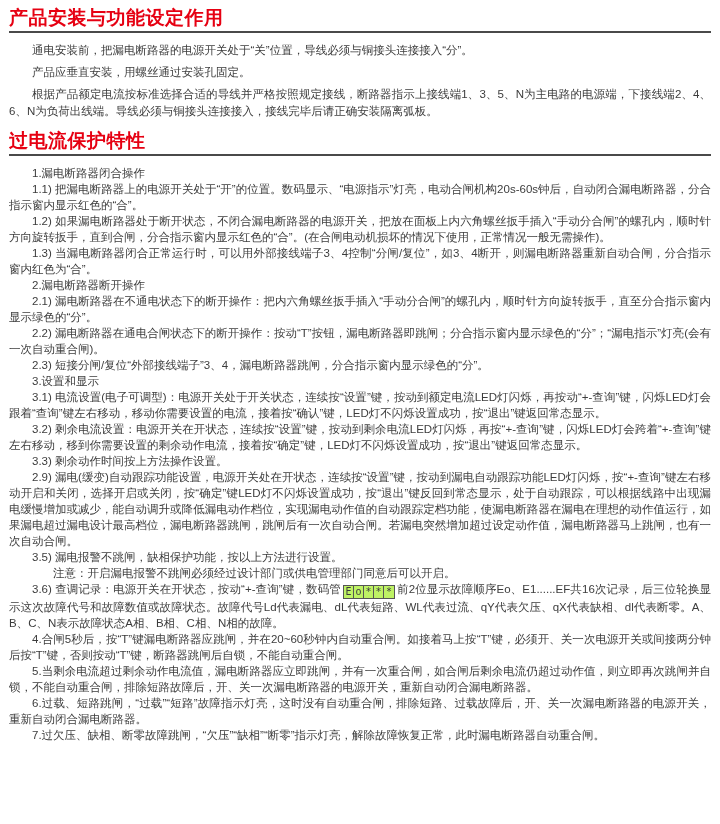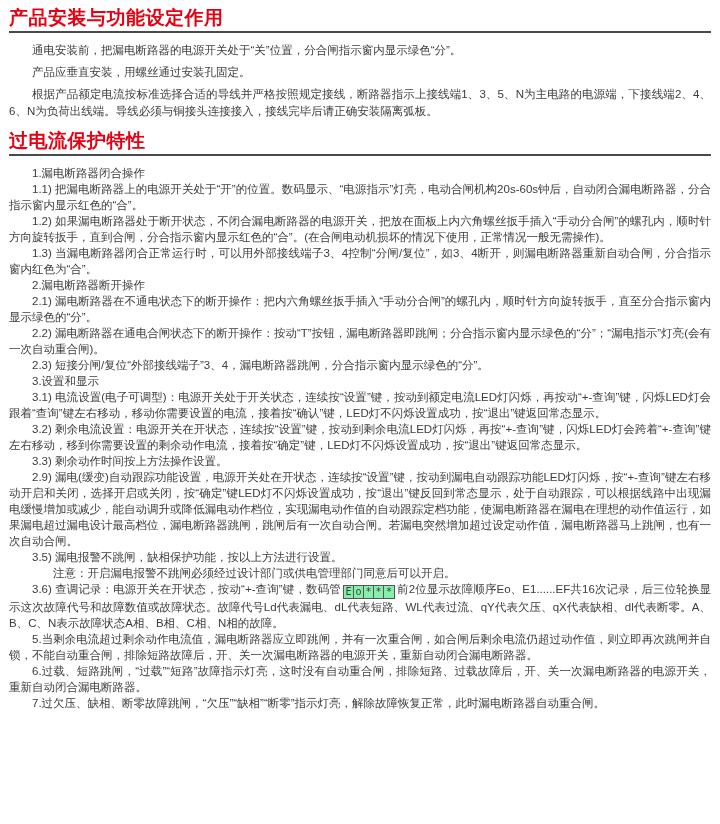--- a/index.html
+++ b/index.html
@@ -44,21 +44,21 @@
     text-align: justify;
     color: var(--color-body);
   }
   .sec1 .para { line-height: 17px; margin-bottom: 5px; }
   .para.note { text-indent: 0; margin-left: 44px; }
 
   
   .seg-box {
     display: inline-block;
     border: 1px solid #555;
-    background: #86efac;
+    background: #bef264;
     vertical-align: -2px;
     margin: 0 2px;
     line-height: 11px;
     text-indent: 0;
     white-space: nowrap;
   }
   .seg-box .cell {
     display: inline-block;
     width: 10px;
     height: 12px;
@@ -72,21 +72,21 @@
   .seg-box .cell:last-child { border-right: none; }
 </style>
 </head>
 <body>
 
 <div class="page">
 
   <h1 class="sec-title">产品安装与功能设定作用</h1>
   <div class="rule"></div>
   <div class="sec1">
-      <p class="para">通电安装前，把漏电断路器的电源开关处于“关”位置，分合闸指示窗内显示绿色“分”。</p>
+      <p class="para">通电安装前，把漏电断路器的电源开关处于“关”位置，导线必须与铜接头连接接入“分”。</p>
       <p class="para">产品应垂直安装，用螺丝通过安装孔固定。</p>
       <p class="para">根据产品额定电流按标准选择合适的导线并严格按照规定接线，断路器指示上接线端1、3、5、N为主电路的电源端，下接线端2、4、6、N为负荷出线端。导线必须与铜接头连接接入，接线完毕后请正确安装隔离弧板。</p>
     </div>
 
   <h1 class="sec-title sec2-title">过电流保护特性</h1>
   <div class="rule"></div>
   <div class="sec2">
       <p class="para">1.漏电断路器闭合操作</p>
       <p class="para">1.1) 把漏电断路器上的电源开关处于“开”的位置。数码显示、“电源指示”灯亮，电动合闸机构20s-60s钟后，自动闭合漏电断路器，分合指示窗内显示红色的“合”。</p>
       <p class="para">1.2) 如果漏电断路器处于断开状态，不闭合漏电断路器的电源开关，把放在面板上内六角螺丝扳手插入“手动分合闸”的螺孔内，顺时针方向旋转扳手，直到合闸，分合指示窗内显示红色的“合”。(在合闸电动机损坏的情况下使用，正常情况一般无需操作)。</p>
@@ -100,18 +100,19 @@
       <p class="para">3.2) 剩余电流设置：电源开关在开状态，连续按“设置”键，按动到剩余电流LED灯闪烁，再按“+-查询”键，闪烁LED灯会跨着“+-查询”键左右移动，移到你需要设置的剩余动作电流，接着按“确定”键，LED灯不闪烁设置成功，按“退出”键返回常态显示。</p>
       <p class="para">3.3) 剩余动作时间按上方法操作设置。</p>
       <p class="para">2.9) 漏电(缓变)自动跟踪功能设置，电源开关处在开状态，连续按“设置”键，按动到漏电自动跟踪功能LED灯闪烁，按“+-查询”键左右移动开启和关闭，选择开启或关闭，按“确定”键LED灯不闪烁设置成功，按“退出”键反回到常态显示，处于自动跟踪，可以根据线路中出现漏电缓慢增加或减少，能自动调升或降低漏电动作档位，实现漏电动作值的自动跟踪定档功能，使漏电断路器在漏电在理想的动作值运行，如果漏电超过漏电设计最高档位，漏电断路器跳闸，跳闸后有一次自动合闸。若漏电突然增加超过设定动作值，漏电断路器马上跳闸，也有一次自动合闸。</p>
       <p class="para">3.5) 漏电报警不跳闸，缺相保护功能，按以上方法进行设置。</p>
       <p class="para note">注意：开启漏电报警不跳闸必须经过设计部门或供电管理部门同意后可以开启。</p>
     </div>
 
   <p class="para"><span>3.6) 查调记录：电源开关在开状态，按动“+-查询”键，数码管</span><span class="seg-box"><span class="cell">E</span><span class="cell">o</span><span class="cell">*</span><span class="cell">*</span><span class="cell">*</span></span><span>前2位显示故障顺序Eo、E1......EF共16次记录，后三位轮换显示这次故障代号和故障数值或故障状态。故障代号Ld代表漏电、dL代表短路、WL代表过流、qY代表欠压、qX代表缺相、dl代表断零。A、B、C、N表示故障状态A相、B相、C相、N相的故障。</span></p>
 
   <div class="sec2">
+      <p class="para">4.合闸5秒后，按“T”键漏电断路器应跳闸，并在20~60秒钟内自动重合闸。如接着马上按“T”键，必须开、关一次电源开关或间接两分钟后按“T”键，否则按动“T”键，断路器跳闸后自锁，不能自动重合闸。</p>
       <p class="para">5.当剩余电流超过剩余动作电流值，漏电断路器应立即跳闸，并有一次重合闸，如合闸后剩余电流仍超过动作值，则立即再次跳闸并自锁，不能自动重合闸，排除短路故障后，开、关一次漏电断路器的电源开关，重新自动闭合漏电断路器。</p>
       <p class="para">6.过载、短路跳闸，“过载”“短路”故障指示灯亮，这时没有自动重合闸，排除短路、过载故障后，开、关一次漏电断路器的电源开关，重新自动闭合漏电断路器。</p>
       <p class="para">7.过欠压、缺相、断零故障跳闸，“欠压”“缺相”“断零”指示灯亮，解除故障恢复正常，此时漏电断路器自动重合闸。</p>
     </div>
 
 </div>
 
 </body></html>

